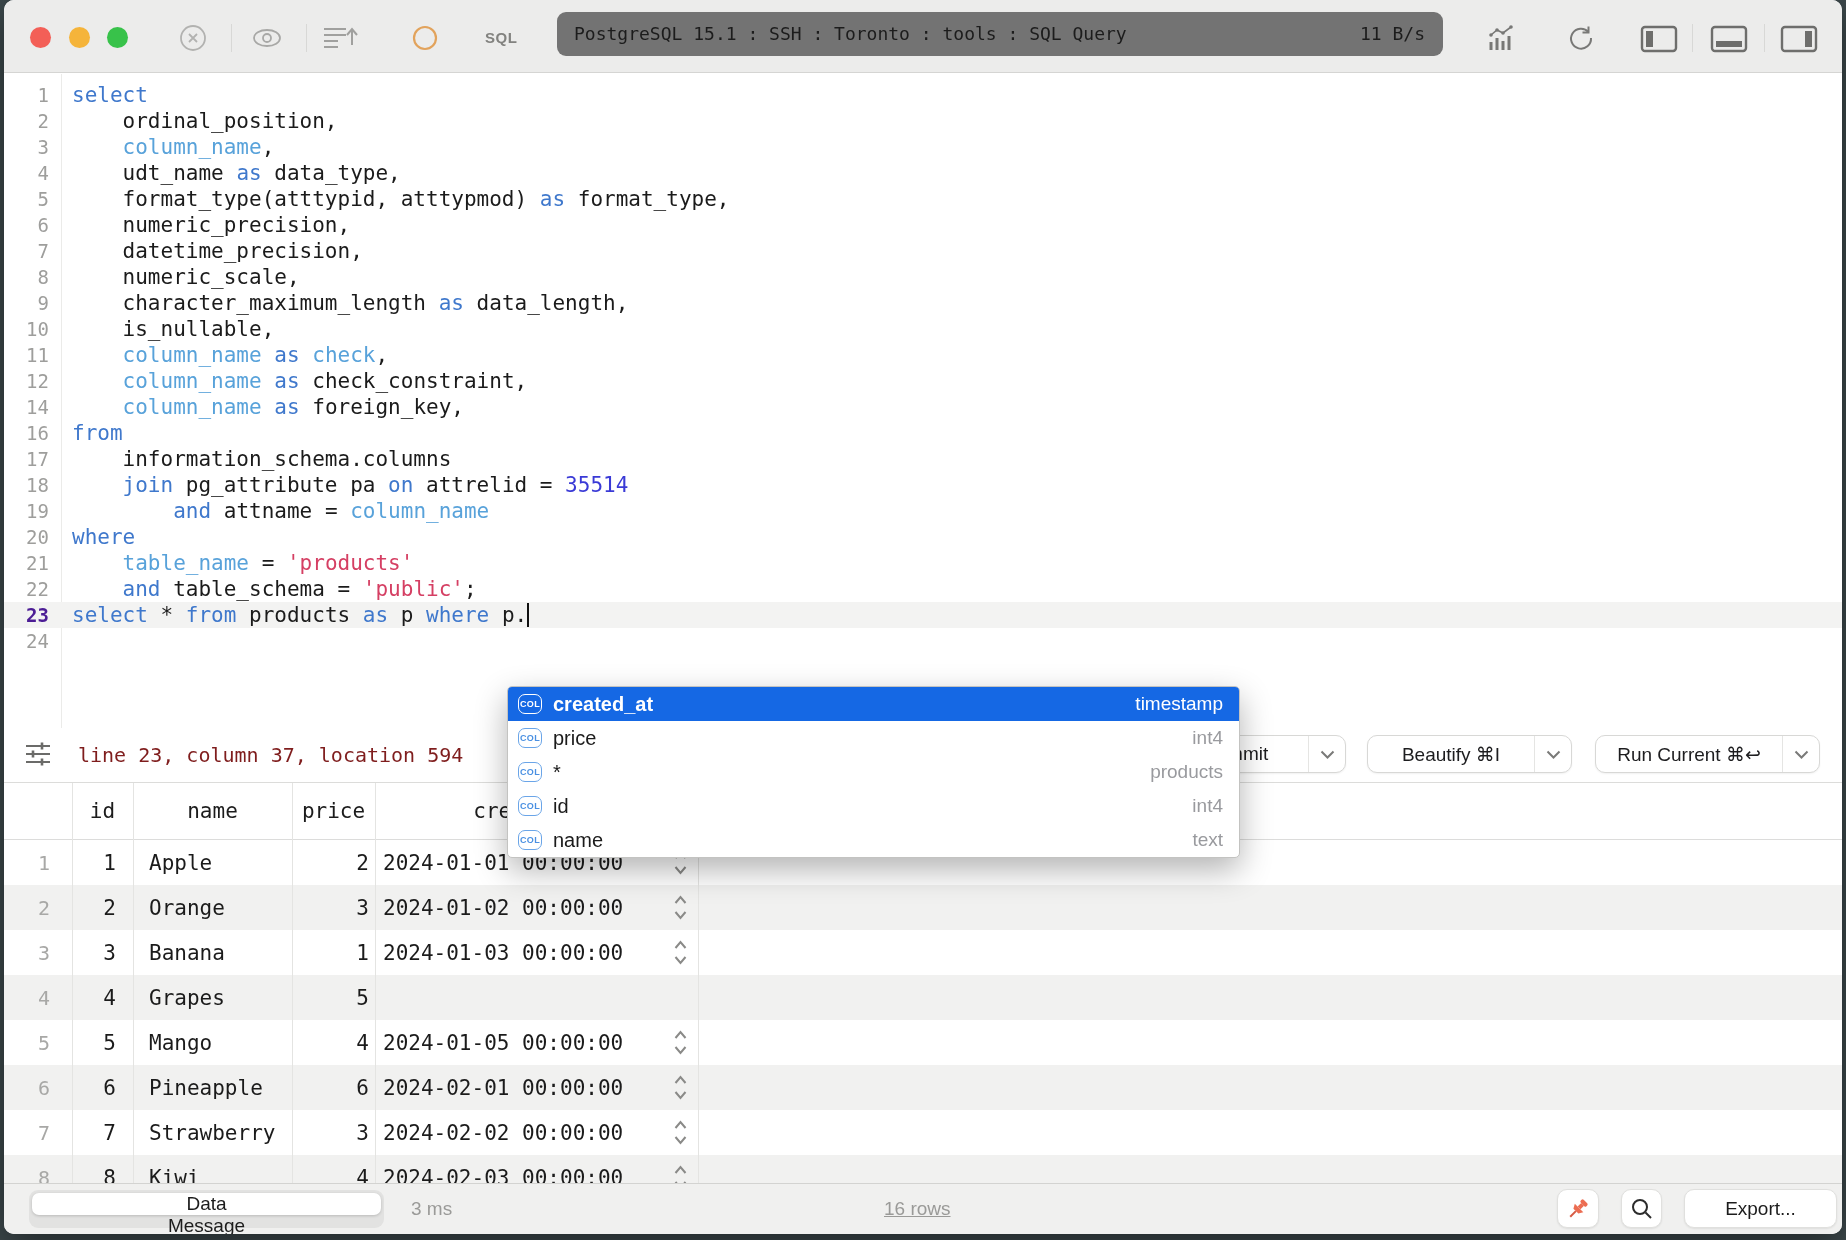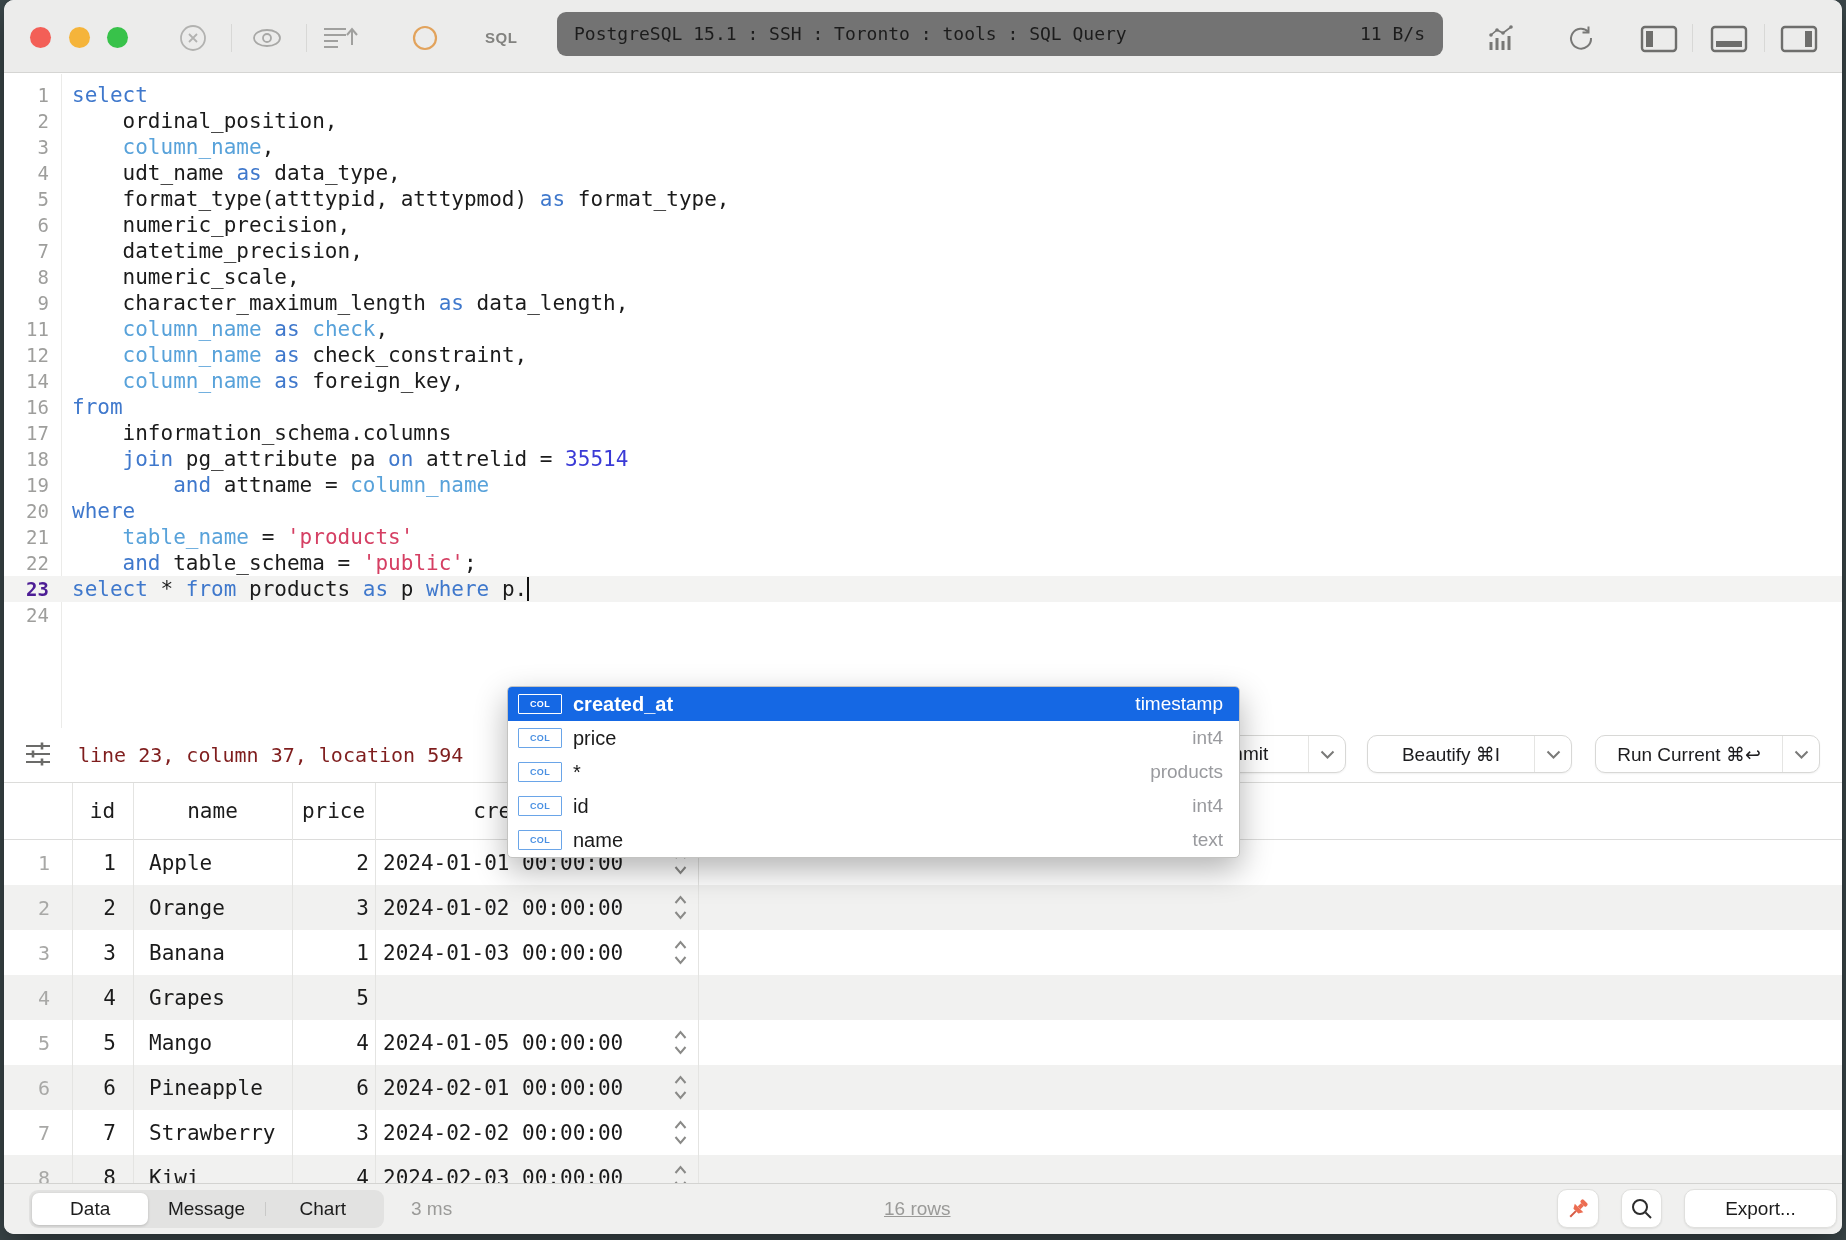--- a/index.html
+++ b/index.html
@@ -50,30 +50,30 @@
   .c-name{width:159px;padding-left:16px;}
   .c-price{width:83px;justify-content:flex-end;padding-right:6px;}
   .c-created{width:323px;padding-left:8px;position:relative;}
   .stepper{position:absolute;right:10px;top:7px;}
   .vline{position:absolute;top:0;bottom:0;width:1px;background:#e4e4e2;}
   
   .acbox{position:absolute;left:503px;top:686px;width:733px;height:172px;background:#fff;border:1px solid #c3c3c1;
          border-radius:5px;box-shadow:0 12px 32px rgba(0,0,0,.3);z-index:50;overflow:hidden;}
   .acrow{position:relative;height:34px;display:flex;align-items:center;padding:0 16px 0 10px;}
   .acrow.sel{background:#1568e4;}
-  .acbadge{width:44px;height:20px;border:1.5px solid #6aa5e8;border-radius:1px;color:#4a90e2;
+  .acbadge{width:24px;height:20px;border:1.5px solid #6aa5e8;border-radius:7px;color:#4a90e2;
            font-size:9px;font-weight:bold;display:flex;align-items:center;justify-content:center;letter-spacing:.3px;}
   .acrow.sel .acbadge{border-color:#fff;color:#fff;}
   .acname{margin-left:11px;font-size:20px;color:#1b1b1b;}
   .acrow.sel .acname{color:#fff;font-weight:600;}
   .actype{margin-left:auto;font-size:19px;color:#999a9e;}
   .acrow.sel .actype{color:#fff;}
   
   .bottombar{position:absolute;left:0;top:1183px;width:100%;height:51px;background:#f0f0ef;border-top:1px solid #d3d3d1;}
-  .seg{position:absolute;left:25px;top:6px;width:355px;height:38px;background:#e2e2e1;border-radius:9px;display:flex;padding:3px;}
+  .seg{position:absolute;left:25px;top:6px;width:355px;height:38px;background:#e2e2e1;border-radius:9px;display:flex;padding:3px;flex-direction:column;}
   .seg .tab{flex:1;display:flex;align-items:center;justify-content:center;font-size:19px;color:#1c1c1c;border-radius:7px;position:relative;}
   .seg .tab.on{background:#fff;box-shadow:0 1px 3px rgba(0,0,0,.18);font-weight:500;}
   .seg .tab.divider::before{content:"";position:absolute;left:0;top:9px;bottom:9px;width:1px;background:#c9c9c8;}
   .meta{position:absolute;top:14px;font-size:19px;color:#9a9a98;}
   .sqbtn{position:absolute;top:5px;height:39px;background:#fff;border:1px solid #e0e0de;border-radius:10px;
          box-shadow:0 1px 2px rgba(0,0,0,.08);display:flex;align-items:center;justify-content:center;}
   svg{display:block;}
 </style>
 </head>
 <body>
@@ -158,20 +158,21 @@
   <div class="editor" id="editor">
       <div class="ed-line"><span class="ln">1</span><span class="code"><span class="tk-k">select</span></span></div>
       <div class="ed-line"><span class="ln">2</span><span class="code"><span class="tk-p">    ordinal_position,</span></span></div>
       <div class="ed-line"><span class="ln">3</span><span class="code"><span class="tk-p">    </span><span class="tk-c">column_name</span><span class="tk-p">,</span></span></div>
       <div class="ed-line"><span class="ln">4</span><span class="code"><span class="tk-p">    udt_name </span><span class="tk-k">as</span><span class="tk-p"> data_type,</span></span></div>
       <div class="ed-line"><span class="ln">5</span><span class="code"><span class="tk-p">    format_type(atttypid, atttypmod) </span><span class="tk-k">as</span><span class="tk-p"> format_type,</span></span></div>
       <div class="ed-line"><span class="ln">6</span><span class="code"><span class="tk-p">    numeric_precision,</span></span></div>
       <div class="ed-line"><span class="ln">7</span><span class="code"><span class="tk-p">    datetime_precision,</span></span></div>
       <div class="ed-line"><span class="ln">8</span><span class="code"><span class="tk-p">    numeric_scale,</span></span></div>
       <div class="ed-line"><span class="ln">9</span><span class="code"><span class="tk-p">    character_maximum_length </span><span class="tk-k">as</span><span class="tk-p"> data_length,</span></span></div>
+      <div class="ed-line"><span class="ln">10</span><span class="code"><span class="tk-p">    is_nullable,</span></span></div>
       <div class="ed-line"><span class="ln">11</span><span class="code"><span class="tk-p">    </span><span class="tk-c">column_name</span><span class="tk-p"> </span><span class="tk-k">as</span><span class="tk-p"> </span><span class="tk-c">check</span><span class="tk-p">,</span></span></div>
       <div class="ed-line"><span class="ln">12</span><span class="code"><span class="tk-p">    </span><span class="tk-c">column_name</span><span class="tk-p"> </span><span class="tk-k">as</span><span class="tk-p"> check_constraint,</span></span></div>
       <div class="ed-line"><span class="ln">14</span><span class="code"><span class="tk-p">    </span><span class="tk-c">column_name</span><span class="tk-p"> </span><span class="tk-k">as</span><span class="tk-p"> foreign_key,</span></span></div>
       <div class="ed-line"><span class="ln">16</span><span class="code"><span class="tk-k">from</span></span></div>
       <div class="ed-line"><span class="ln">17</span><span class="code"><span class="tk-p">    information_schema.columns</span></span></div>
       <div class="ed-line"><span class="ln">18</span><span class="code"><span class="tk-p">    </span><span class="tk-k">join</span><span class="tk-p"> pg_attribute pa </span><span class="tk-k">on</span><span class="tk-p"> attrelid = </span><span class="tk-n">35514</span></span></div>
       <div class="ed-line"><span class="ln">19</span><span class="code"><span class="tk-p">        </span><span class="tk-k">and</span><span class="tk-p"> attname = </span><span class="tk-c">column_name</span></span></div>
       <div class="ed-line"><span class="ln">20</span><span class="code"><span class="tk-k">where</span></span></div>
       <div class="ed-line"><span class="ln">21</span><span class="code"><span class="tk-p">    </span><span class="tk-c">table_name</span><span class="tk-p"> = </span><span class="tk-s">'products'</span></span></div>
       <div class="ed-line"><span class="ln">22</span><span class="code"><span class="tk-p">    </span><span class="tk-k">and</span><span class="tk-p"> table_schema = </span><span class="tk-s">'public'</span><span class="tk-p">;</span></span></div>

